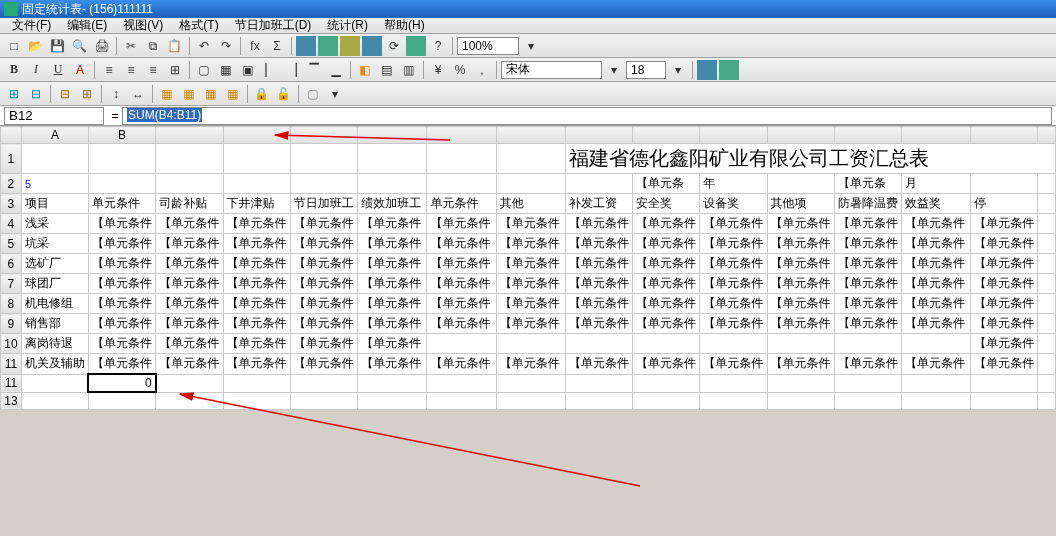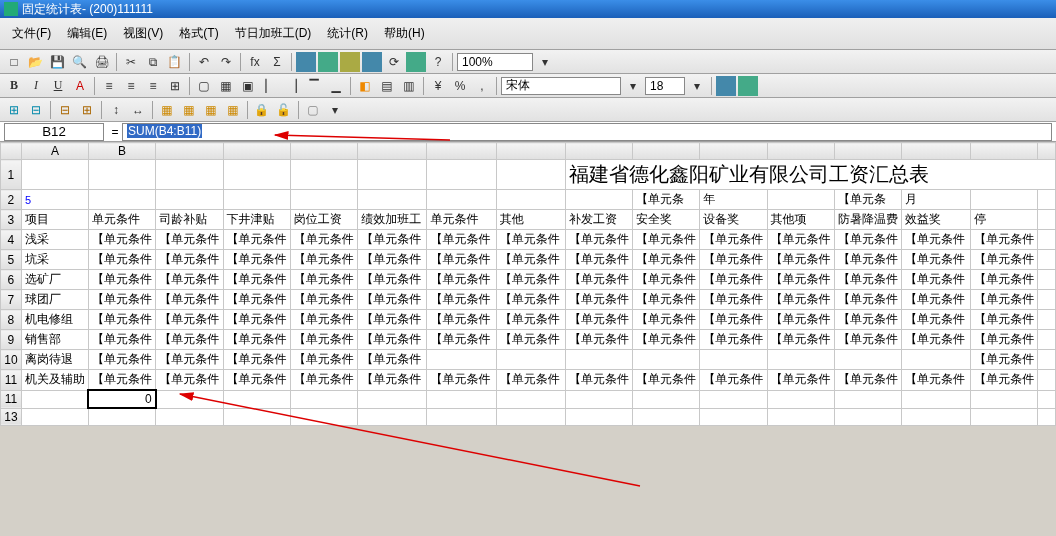--- a/index.html
+++ b/index.html
@@ -1,32 +1,32 @@
 <!DOCTYPE html>
 <html><head>
 <meta charset="utf-8">
 <style>
 * { margin: 0; padding: 0; box-sizing: border-box; }
 body { font-family: "宋体", SimSun, sans-serif; font-size: 12px; background: #d4d0c8; overflow: hidden; width: 1056px; height: 536px; position: relative; }
 .titlebar { background: linear-gradient(to bottom, #3b8ee8, #1a5fb8); color: #fff; height: 18px; display: flex; align-items: center; padding: 0 4px; font-size: 12px; }
 .titlebar .icon { width: 14px; height: 14px; background: #2a7; margin-right: 4px; }
-.menubar { background: linear-gradient(to bottom, #f0f0f0, #e0e0e0); height: 32px; display: flex; align-items: center; border-bottom: 1px solid #a0a0a0; padding: 0 4px; }
+.menubar { background: linear-gradient(to bottom, #f0f0f0, #e0e0e0); height: 16px; display: flex; align-items: center; border-bottom: 1px solid #a0a0a0; padding: 0 4px; }
 .menubar .mi { padding: 2px 8px; cursor: pointer; }
 .toolbar { background: linear-gradient(to bottom, #f2f2f2, #e2e2e2); height: 24px; display: flex; align-items: center; border-bottom: 1px solid #a0a0a0; padding: 0 4px; gap: 2px; }
 .toolbar .btn { width: 20px; height: 20px; display: flex; align-items: center; justify-content: center; border: 1px solid transparent; cursor: pointer; font-size: 12px; color: #333; }
 .toolbar .sep { width: 1px; height: 18px; background: #a0a0a0; margin: 0 2px; }
 .toolbar select, .toolbar input { font-size: 12px; font-family: inherit; }
-.zoom-box { width: 76px; height: 18px; border: 1px solid #888; background: #fff; padding: 0 4px; }
-.font-name { width: 120px; height: 18px; border: 1px solid #888; background: #fff; padding: 0 4px; }
+.zoom-box { width: 62px; height: 18px; border: 1px solid #888; background: #fff; padding: 0 4px; }
+.font-name { width: 101px; height: 18px; border: 1px solid #888; background: #fff; padding: 0 4px; }
 .font-size { width: 40px; height: 18px; border: 1px solid #888; background: #fff; padding: 0 4px; }
 .icon-box-g { background: #4a8; }
 .icon-box-b { background: #48a; }
 .icon-box-y { background: #aa4; }
 .formulabar { background: #fff; height: 20px; display: flex; align-items: center; border-bottom: 1px solid #a0a0a0; }
-.cellref { width: 100px; height: 18px; border: 1px solid #888; background: #fff; margin: 0 4px; padding: 0 4px; text-align: center; }
+.cellref { width: 100px; height: 18px; border: 1px solid #888; background: #fff; margin: 0 4px; padding: 0 4px; text-align: left; }
 .eq { width: 14px; text-align: center; }
 .formula-input { flex: 1; height: 18px; border: 1px solid #888; background: #fff; padding: 0 4px; margin-right: 4px; position: relative; }
 .formula-input .sel { background: #316ac5; color: #fff; padding: 0 1px; }
 .grid-wrap { position: relative; background: #d4d0c8; }
 .grid { border-collapse: collapse; background: #fff; }
 .grid th, .grid td { border: 1px solid #c8c8c8; font-size: 12px; white-space: nowrap; overflow: hidden; text-align: left; padding: 1px 3px; height: 16px; }
 .grid th { background: linear-gradient(to bottom, #f4f4f4, #e0e0e0); font-weight: normal; text-align: center; }
 .rowhdr { width: 22px; text-align: center !important; background: linear-gradient(to bottom, #f4f4f4, #e0e0e0); }
 .colhdr-ltr { text-align: center; }
 .corner { width: 22px; background: #e0e0e0; }
@@ -37,21 +37,21 @@
 svg.arrow { position: absolute; top: 0; left: 0; pointer-events: none; }
 .tb-bold { font-weight: bold; font-family: "Times New Roman"; }
 .tb-italic { font-style: italic; font-family: "Times New Roman"; }
 .tb-under { text-decoration: underline; font-family: "Times New Roman"; }
 </style>
 </head>
 <body>
 
 <div class="titlebar">
   <span class="icon"></span>
-  <span>固定统计表- (200)111111</span>
+  <span>固定统计表- (156)111111</span>
 </div>
 
 <div class="menubar">
   <span class="mi">文件(F)</span>
   <span class="mi">编辑(E)</span>
   <span class="mi">视图(V)</span>
   <span class="mi">格式(T)</span>
   <span class="mi">节日加班工(D)</span>
   <span class="mi">统计(R)</span>
   <span class="mi">帮助(H)</span>
@@ -208,21 +208,21 @@
           <td class=""></td>
         </tr>
       </tbody>
       <tbody>
         <tr>
           <th class="rowhdr">3</th>
           <td class="">项目</td>
           <td class="">单元条件</td>
           <td class="">司龄补贴</td>
           <td class="">下井津贴</td>
-          <td class="">岗位工资</td>
+          <td class="">节日加班工</td>
           <td class="">绩效加班工</td>
           <td class="">单元条件</td>
           <td class="">其他</td>
           <td class="">补发工资</td>
           <td class=" page-break">安全奖</td>
           <td class="">设备奖</td>
           <td class="">其他项</td>
           <td class="">防暑降温费</td>
           <td class="">效益奖</td>
           <td class="">停</td>

